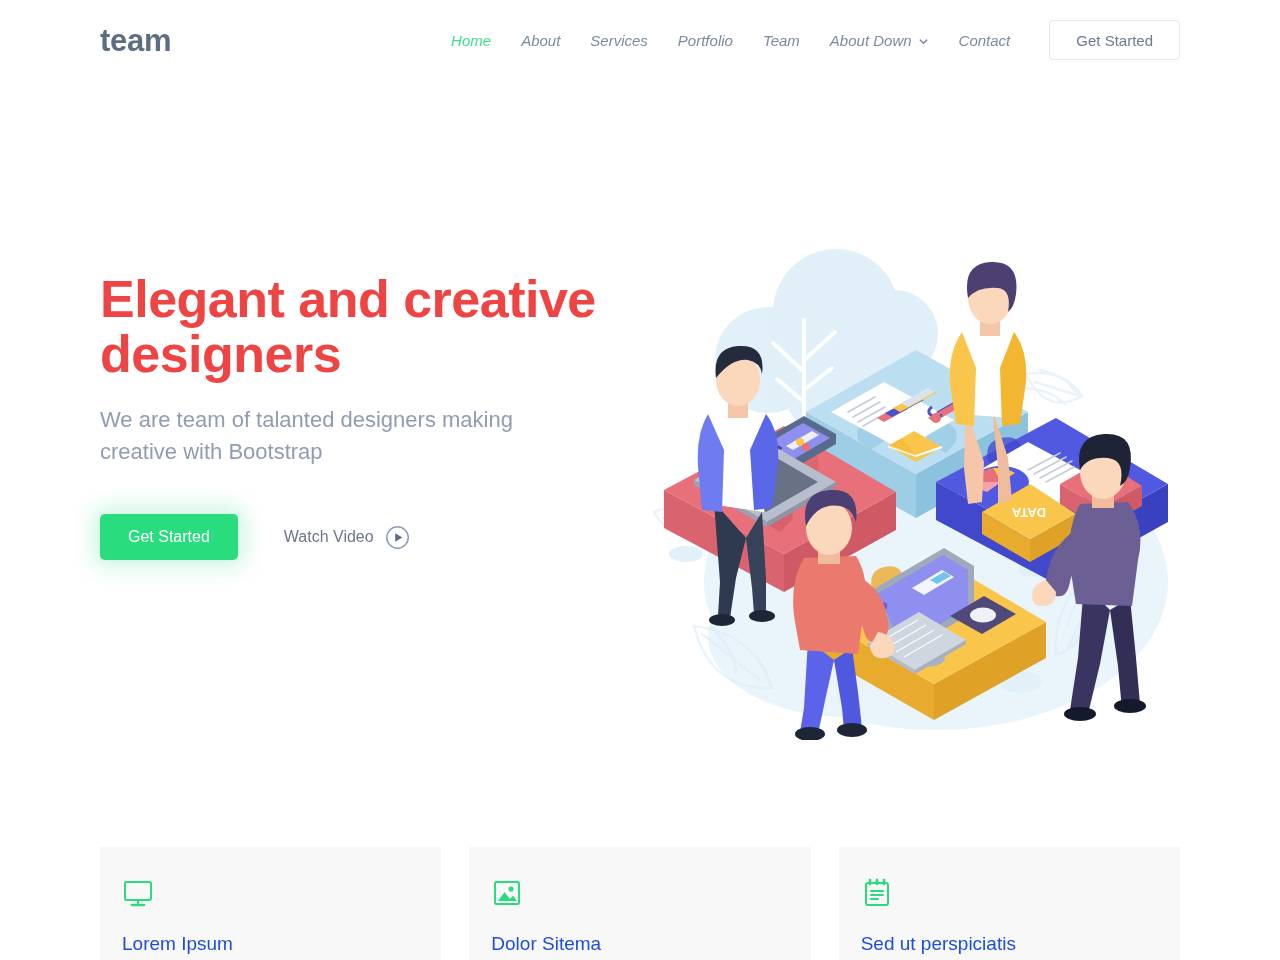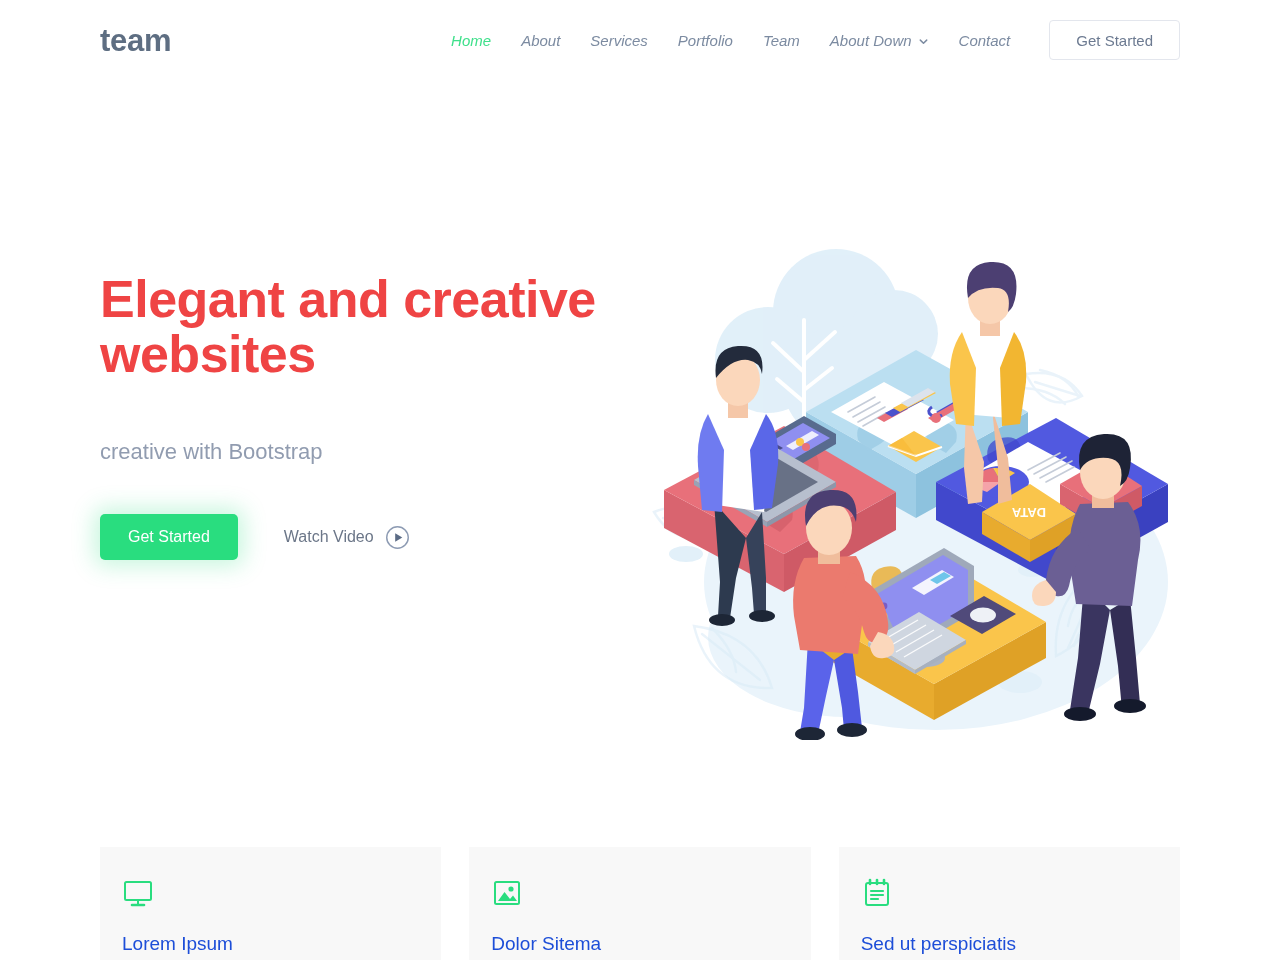--- a/index.html
+++ b/index.html
@@ -257,25 +257,25 @@
   </nav>
 
 </header>
 
 <section class="hero">
 
   <div class="hero-copy">
 
     <h1 class="hero-title">
       <span>Elegant and creative</span><br>
-      <span>websites</span>
+      <span>designers</span>
     </h1>
 
     <h2 class="hero-sub">
-      <br>
+      <span>We are team of talanted designers making</span><br>
       <span>creative with Bootstrap</span>
     </h2>
 
     <div class="hero-actions">
 
       <button class="btn-getstarted-hero">Get Started</button>
 
       <a class="watch-video">
         <span>Watch Video</span>
         <span class="play-circle">

